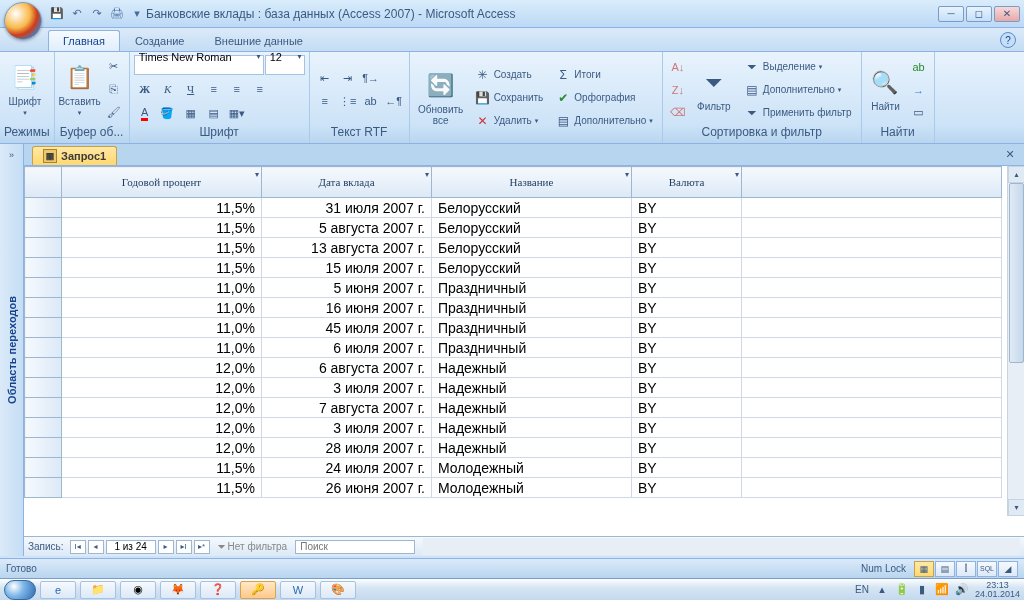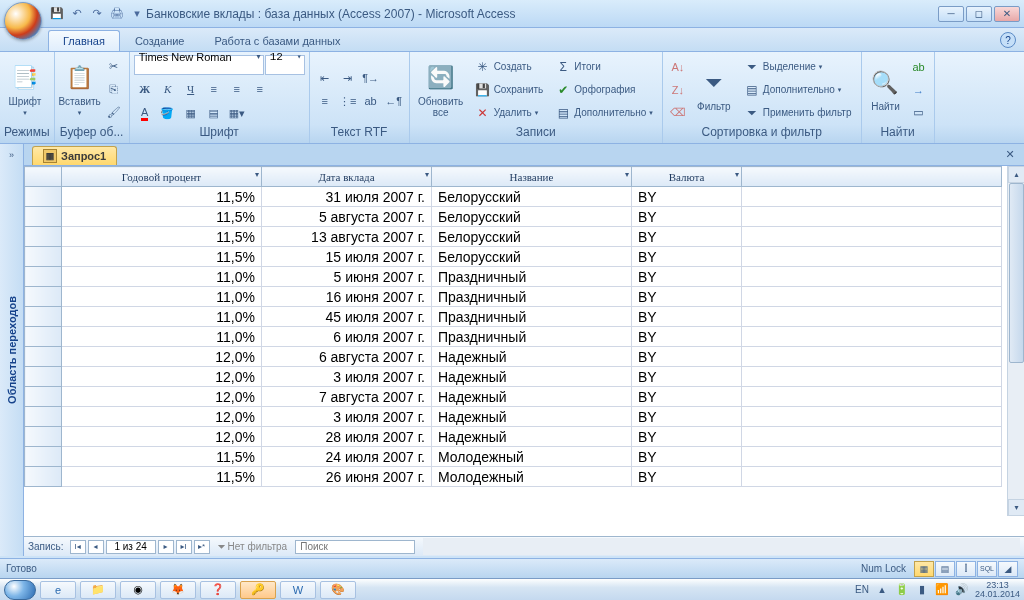--- a/index.html
+++ b/index.html
@@ -45,21 +45,21 @@
 .docarea { position:absolute; left:24px; top:144px; right:0; height:412px; background:#b8d5f0; display:flex; flex-direction:column; }
 .doc-tabs { height:22px; display:flex; align-items:flex-end; padding-left:8px; border-bottom:1px solid #8db2e3; position:relative; }
 .doc-tab { background:linear-gradient(#ffe8a6,#ffd86e); border:1px solid #c2a24d; border-bottom:none; padding:2px 10px; font-size:11px; font-weight:bold; color:#3b3b3b; border-radius:3px 3px 0 0; display:flex; align-items:center; gap:4px; cursor:pointer; }
 .doc-tab .ico { width:14px; height:14px; background:#f0c869; border:1px solid #a88432; font-size:9px; display:flex; align-items:center; justify-content:center; }
 .doc-close { position:absolute; right:6px; top:2px; width:16px; height:16px; font-size:11px; color:#3b5a82; cursor:pointer; display:flex; align-items:center; justify-content:center; }
 
 
 .datasheet-wrap { flex:1; background:#fff; overflow:hidden; position:relative; display:flex; flex-direction:column; }
 .datasheet { flex:1; overflow:hidden; }
 .ds-table { border-collapse:collapse; font-family:"Times New Roman",serif; font-size:14px; color:#000; }
-.ds-table th { background:linear-gradient(#f5f9fd,#dce9f7); border:1px solid #9eb6ce; font-family:Tahoma; font-size:11px; font-weight:normal; color:#1f3a5f; padding:2px 18px; position:relative; height:20px; }
+.ds-table th { background:linear-gradient(#f5f9fd,#dce9f7); border:1px solid #9eb6ce; font-family:Tahoma; font-size:11px; font-weight:normal; color:#1f3a5f; padding:2px 18px; position:relative; height:31px; }
 .ds-table th .dd { position:absolute; right:2px; top:3px; font-size:8px; color:#3b5a82; cursor:pointer; }
 .ds-table td { border:1px solid #d0d7e5; padding:1px 6px; height:20px; white-space:nowrap; }
 .ds-table td.num { text-align:right; }
 .ds-table .rowsel { width:18px; background:linear-gradient(90deg,#f5f9fd,#dce9f7); border:1px solid #9eb6ce; cursor:pointer; }
 .selcorner { background:linear-gradient(#f5f9fd,#dce9f7); border:1px solid #9eb6ce; cursor:pointer; }
 .ds-scrollbar { position:absolute; right:0; top:0; bottom:40px; width:17px; background:#e8eef5; border-left:1px solid #c5d3e2; }
 .ds-scrollbar .thumb { position:absolute; left:1px; top:17px; width:15px; height:180px; background:linear-gradient(90deg,#e0eaf5,#c5d8ec); border:1px solid #9eb6ce; border-radius:2px; cursor:pointer; }
 .ds-scrollbar .arr { position:absolute; left:0; width:17px; height:17px; background:#e0eaf5; border:1px solid #c5d3e2; font-size:8px; display:flex; align-items:center; justify-content:center; color:#3b5a82; cursor:pointer; }
 
 
@@ -102,21 +102,21 @@
   <div class="win-btns">
     <div class="win-btn">─</div>
     <div class="win-btn">◻</div>
     <div class="win-btn close">✕</div>
   </div>
 </div>
 
 <div class="tabbar">
   <div class="tab active">Главная</div>
   <div class="tab">Создание</div>
-  <div class="tab">Работа с базами данных</div>
+  <div class="tab">Внешние данные</div>
   <div class="help-btn">?</div>
 </div>
 
 <div class="ribbon">
   <div class="ribbon-group">
     <div class="ribbon-group-body">
       <div class="big-btn">
         <div class="ico">📑</div>
         <span>Шрифт</span>
         <span style="font-size:7px;">▾</span>
@@ -139,21 +139,21 @@
       </div>
     </div>
     <div class="ribbon-group-label">Буфер об...</div>
   </div>
 
   <div class="ribbon-group">
     <div class="ribbon-group-body">
       <div class="icon-col" style="gap:3px;">
         <div class="icon-row">
           <div class="font-combo" style="width:130px;">Times New Roman</div>
-          <div class="font-combo" style="width:40px;font-family:Liberation Mono, monospace;">12</div>
+          <div class="font-combo" style="width:40px;">12</div>
         </div>
         <div class="icon-row">
           <div class="mini-btn" style="font-weight:bold; font-family:'Times New Roman';">Ж</div>
           <div class="mini-btn" style="font-style:italic; font-family:'Times New Roman';">К</div>
           <div class="mini-btn" style="text-decoration:underline; font-family:'Times New Roman';">Ч</div>
           <div class="mini-btn">≡</div>
           <div class="mini-btn">≡</div>
           <div class="mini-btn">≡</div>
         </div>
         <div class="icon-row">
@@ -219,21 +219,20 @@
             <span class="ico" style="color:#2a8a2a;">✔</span>
             <span>Орфография</span>
           </div>
         <div class="med-btn">
             <span class="ico">▤</span>
             <span>Дополнительно</span>
             <span style="font-size:7px;">▾</span>
           </div>
       </div>
     </div>
-    <div class="ribbon-group-label">Записи</div>
   </div>
 
   <div class="ribbon-group">
     <div class="ribbon-group-body">
       <div class="icon-col">
         <div class="mini-btn" style="color:#c77;">A↓</div>
         <div class="mini-btn" style="color:#c77;">Z↓</div>
         <div class="mini-btn" style="color:#c77;">⌫</div>
       </div>
       <div class="big-btn" style="width:46px;">

